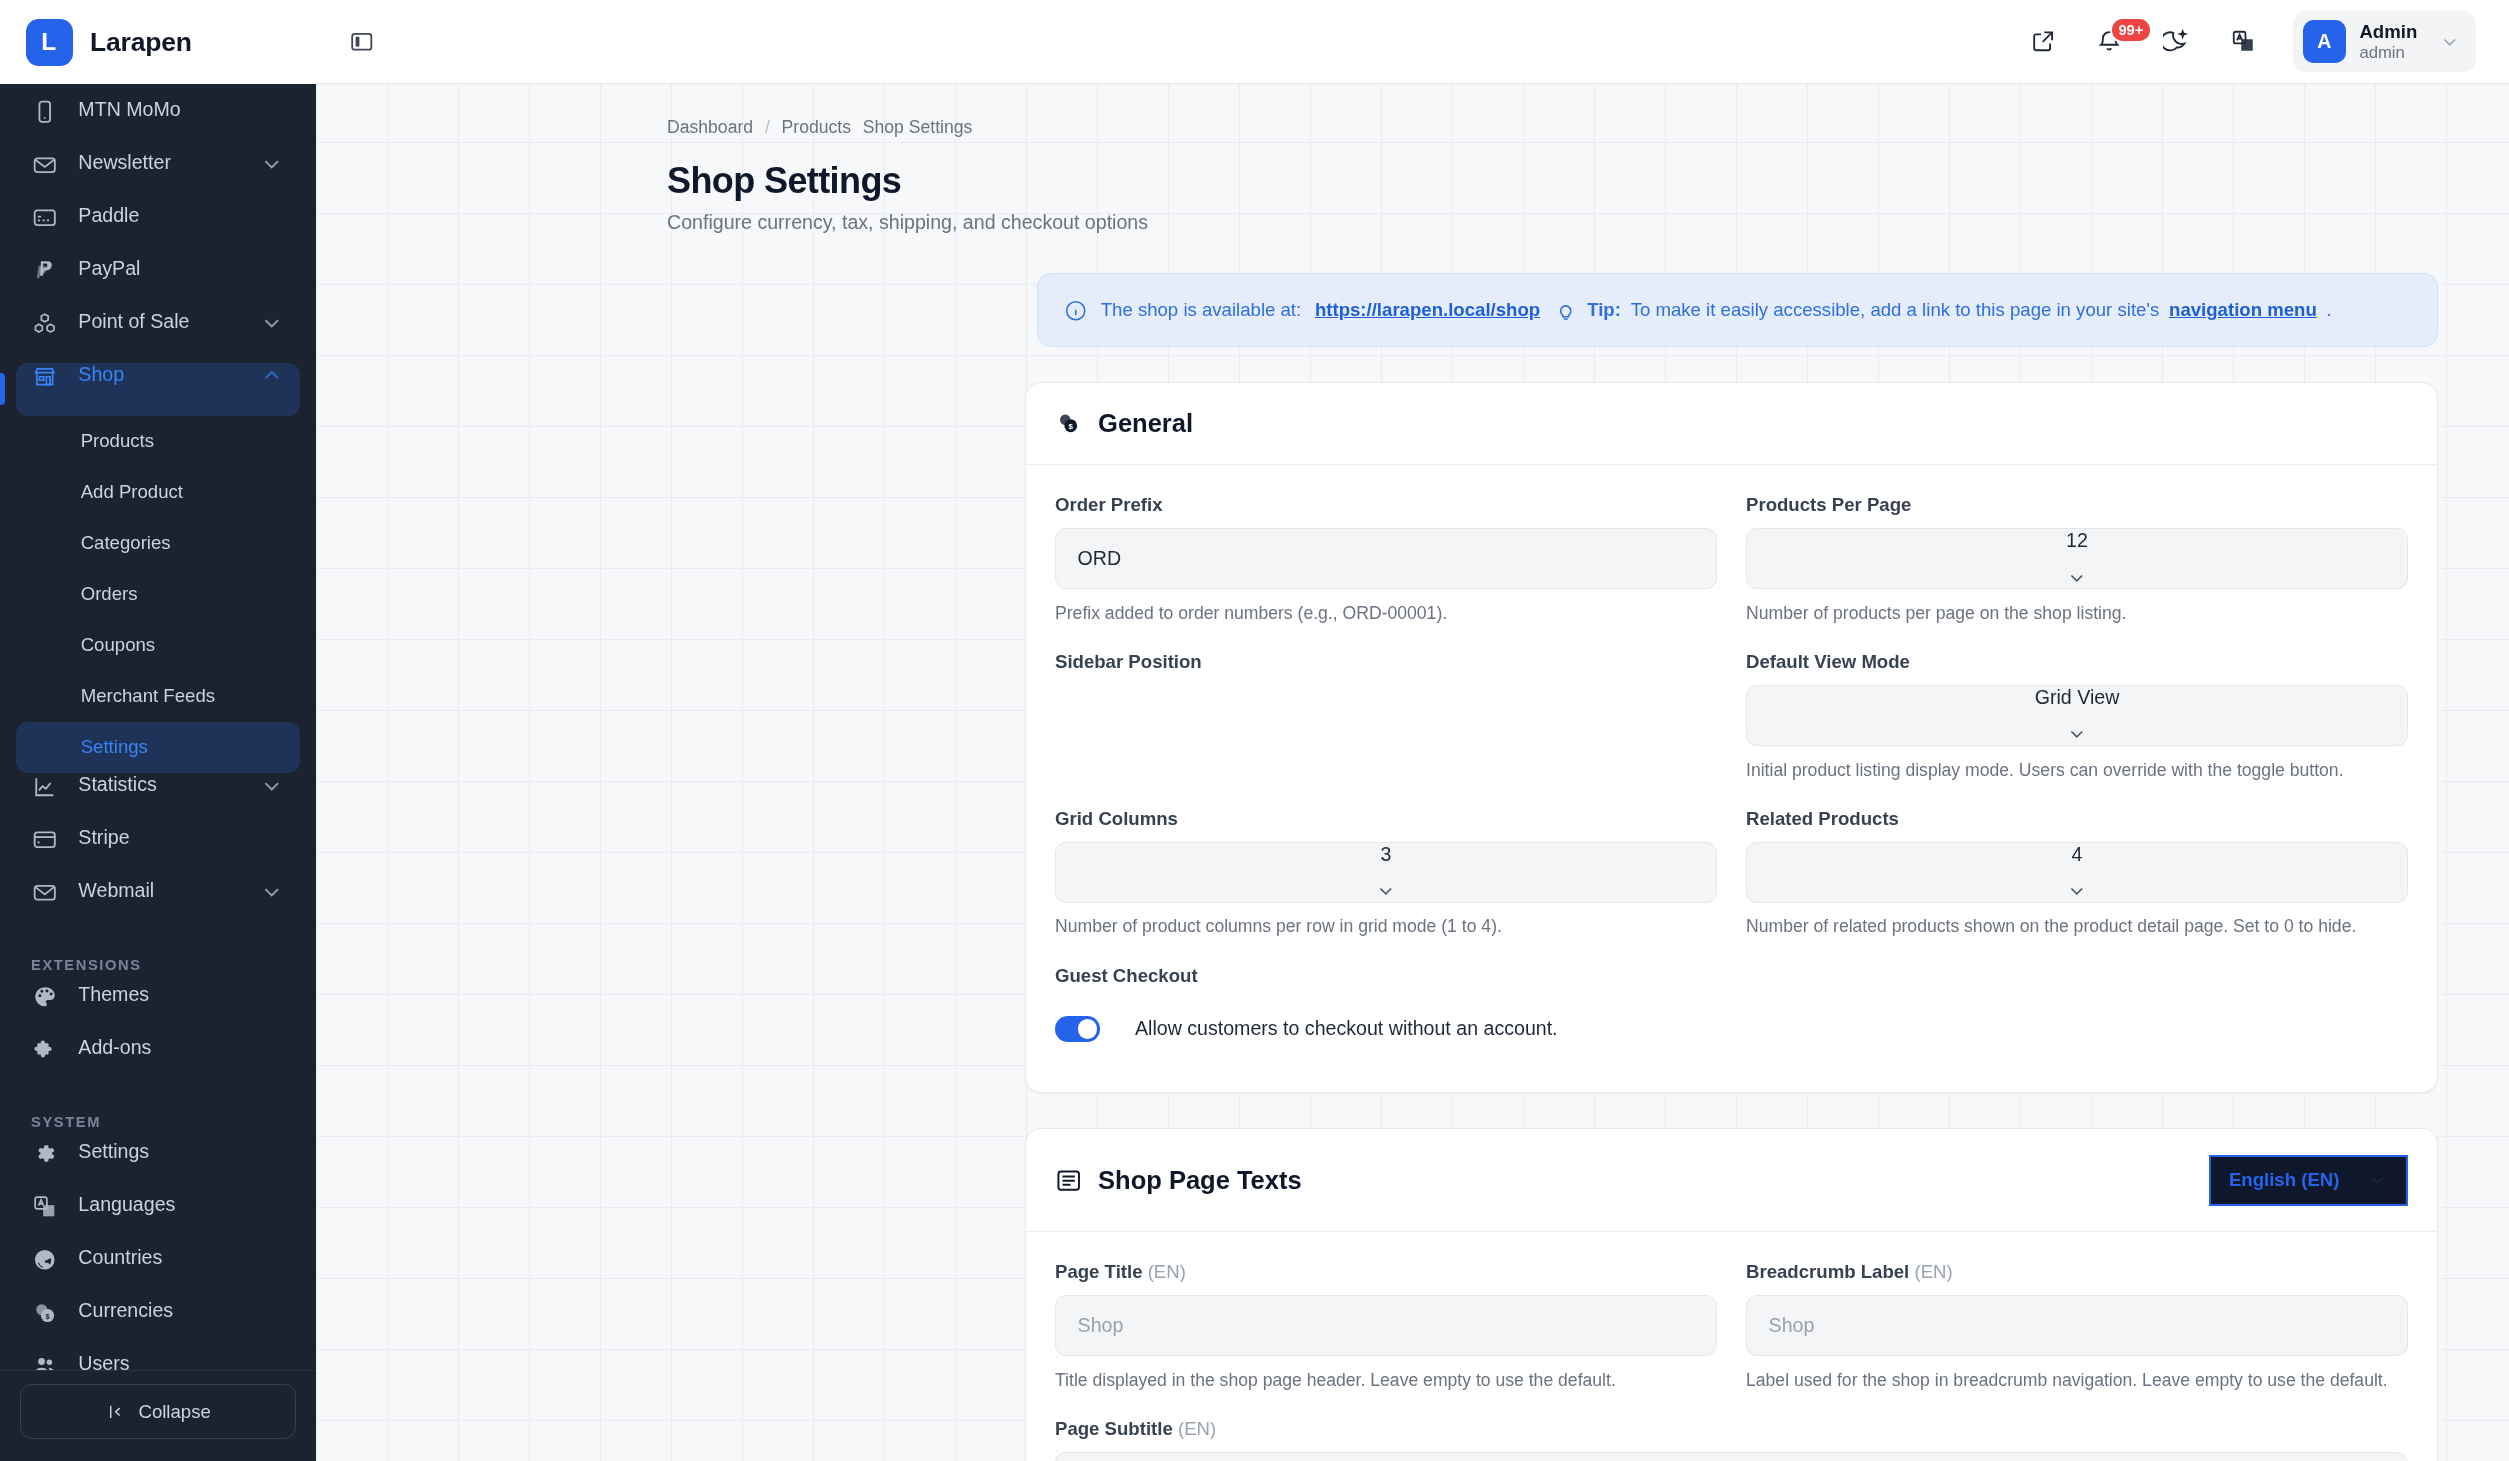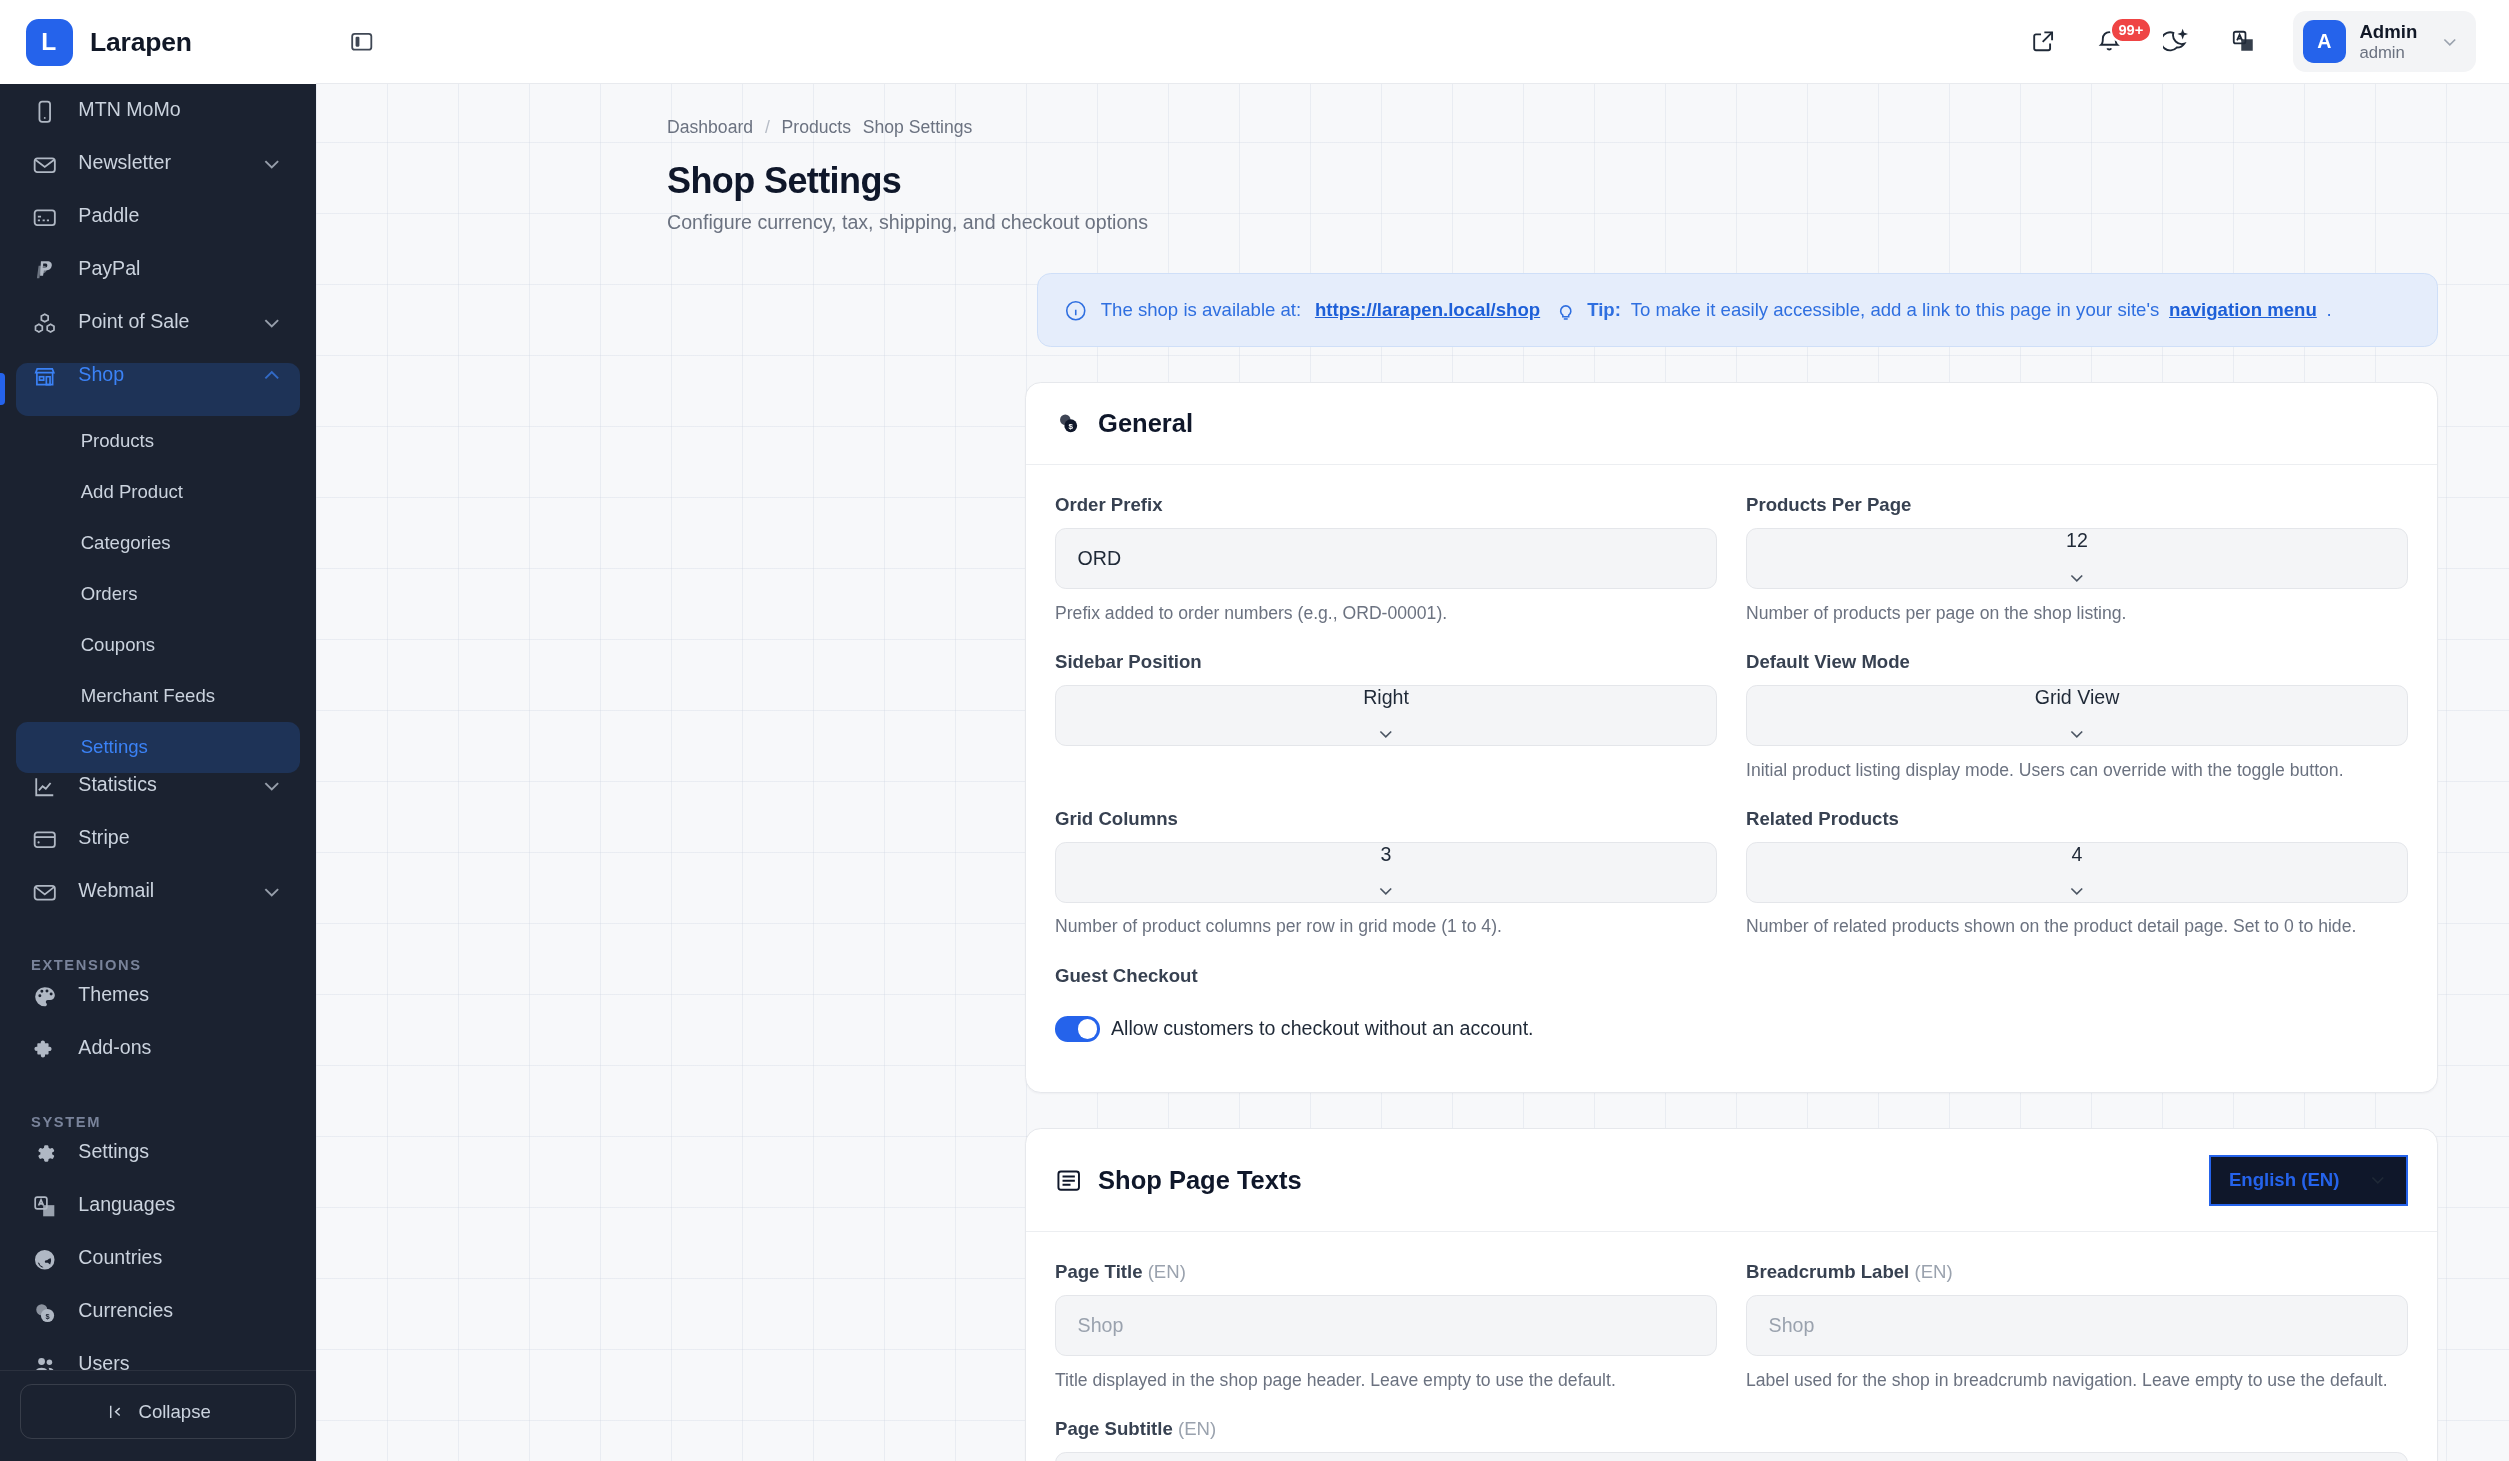--- a/index.html
+++ b/index.html
@@ -160,21 +160,21 @@
   .control{
     height:61px;width:100%;border:1px solid #e4e6ea;border-radius:10.8px;background:#f4f5f7;
     display:flex;align-items:center;padding:0 21.6px;font-size:19.6px;color:#1f2937;
     font-family:inherit;
   }
   .control.placeholder{color:#9aa2ae;}
   .select{justify-content:space-between;cursor:pointer;flex-direction:column;}
   .select .chev{color:#4b5563;display:flex;}
   .hint{font-size:17.6px;color:#6b7280;margin-top:12.7px;line-height:1.35;}
 
-  .switch-row{display:flex;align-items:center;gap:11px;height:61px;}
+  .switch-row{display:flex;align-items:center;gap:35px;height:61px;}
   .switch{
     width:45px;height:25.5px;border-radius:12.7px;background:#2563eb;position:relative;
     flex:0 0 45px;cursor:pointer;
   }
   .switch::after{
     content:"";position:absolute;top:2.9px;right:2.9px;width:19.6px;height:19.6px;border-radius:50%;background:#fff;
   }
   .switch-text{font-size:19.6px;color:#1f2937;}
 </style>
 </head>
@@ -543,28 +543,20 @@
                       <svg viewBox="0 0 24 24" width="21.6" height="21.6" fill="none" stroke="currentColor" stroke-width="1.8">
                         <path d="M6 9.5l6 6 6-6"></path>
                       </svg>
                     </span>
                 </div>
                 <div class="hint">Number of products per page on the shop listing.</div>
               </div>
 
               <div class="field">
                 <label class="fl">Sidebar Position</label>
-                <div class="control select">
-                  <span>Right</span>
-                  <span class="chev">
-                      <svg viewBox="0 0 24 24" width="21.6" height="21.6" fill="none" stroke="currentColor" stroke-width="1.8">
-                        <path d="M6 9.5l6 6 6-6"></path>
-                      </svg>
-                    </span>
-                </div>
               </div>
 
               <div class="field">
                 <label class="fl">Default View Mode</label>
                 <div class="control select">
                   <span>Grid View</span>
                   <span class="chev">
                       <svg viewBox="0 0 24 24" width="21.6" height="21.6" fill="none" stroke="currentColor" stroke-width="1.8">
                         <path d="M6 9.5l6 6 6-6"></path>
                       </svg>

